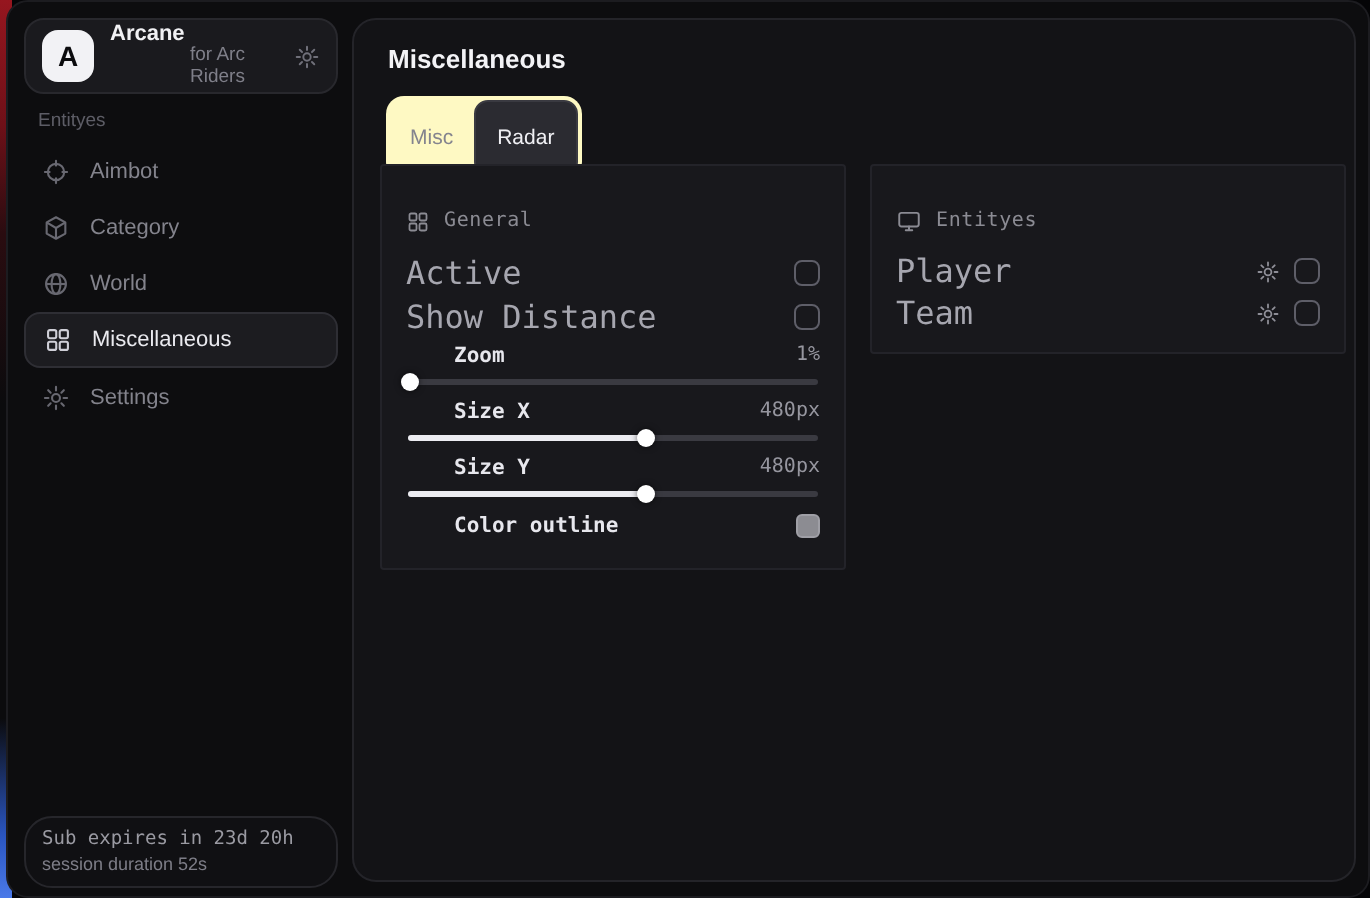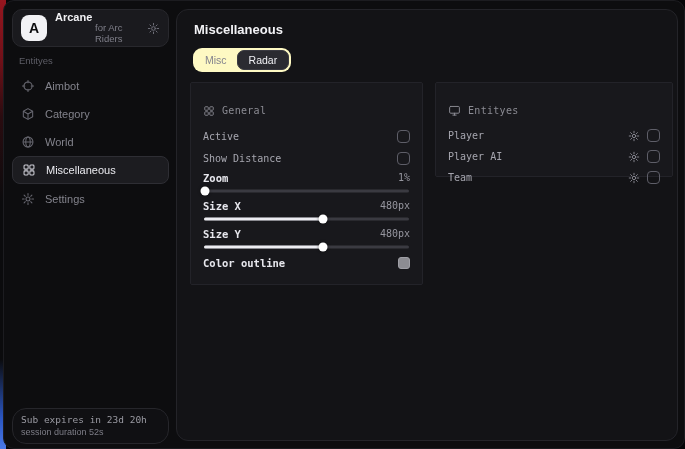--- a/index.html
+++ b/index.html
@@ -41,38 +41,38 @@
   .sub-line1 { font-family:"DejaVu Sans Mono", monospace; font-size:9.5px; color:#9a9aa2; white-space:nowrap; }
   .sub-line2 { font-size:9px; color:#7d7d87; margin-top:2px; }
 
   
   .main { position:absolute; left:172px; top:8px; width:502px; height:432px;
     background:#131316; border:1px solid #242429; border-radius:12px; }
   .page-title { position:absolute; left:17px; top:12px; font-size:13px; font-weight:700; color:#f3f3f6; }
   .tabs { position:absolute; left:16px; top:38px; display:inline-flex; align-items:center;
     background:#fef9c3; border-radius:9px; padding:2px; }
   .tab { font-size:10.5px; padding:3px 10px; border-radius:7px; color:#84848e; cursor:pointer; }
-  .tab.active { background:#2b2b31; color:#f0f0f4; border:1px solid #3a3a41; padding:3px 11px; }
+  .tab.active { background:#2b2b31; color:#f0f0f4; border:1px solid #3a3a41; padding:12px 11px; }
 
   .card { position:absolute; background:#18181c; border:1px solid #232329; border-radius:2px;
     padding:20px 12px; font-family:"DejaVu Sans Mono", monospace; }
   .card-general { left:13px; top:72px; width:233px; height:203px; }
   .card-entities { left:258px; top:72px; width:238px; height:95px; }
 
   .card-head { display:flex; align-items:center; gap:7px; color:#8b8b93;
     font-size:10px; letter-spacing:.3px; height:15px; margin-bottom:7px; }
   .card-head .hicon { display:flex; color:#8b8b93; }
 
   .row { display:flex; align-items:center; justify-content:space-between; }
   .row.h22 { height:22px; }
   .row.h21 { height:21px; }
   .row.h20 { height:20px; }
   .row.h17 { height:17px; }
-  .lbl-dim { font-size:10px; color:#a6a6af; }
-  .lbl-bright { font-size:10.5px; font-weight:700; color:#e7e7ed; }
+  .lbl-dim { font-size:16px; color:#a6a6af; }
+  .lbl-bright { font-size:10.5px; font-weight:700; color:#e7e7ed;margin-left:24px; }
   .val { font-size:10px; color:#96969f; }
 
   .checkbox { width:13px; height:13px; border:1.5px solid #5e5e68; border-radius:4px;
     background:transparent; cursor:pointer; flex:none; }
 
   .slider { position:relative; height:10px; margin-bottom:1px; cursor:pointer; }
   .slider .track { position:absolute; left:1px; right:1px; top:50%; height:3px;
     transform:translateY(-50%); background:#3a3a41; border-radius:2px; }
   .slider .fill { position:absolute; left:1px; top:50%; height:3px;
     transform:translateY(-50%); background:#ececf1; border-radius:2px; }
@@ -269,31 +269,20 @@
           <span class="right-ctrls">
             <span class="row-gear">
               <svg width="12" height="12" viewBox="0 0 24 24">
                   <use href="#i-gear"></use>
                 </svg>
               </span>
             <span class="checkbox"></span>
           </span>
         </div>
         <div class="row h21">
-          <span class="lbl-dim">Player AI</span>
-          <span class="right-ctrls">
-            <span class="row-gear">
-              <svg width="12" height="12" viewBox="0 0 24 24">
-                  <use href="#i-gear"></use>
-                </svg>
-              </span>
-            <span class="checkbox"></span>
-          </span>
-        </div>
-        <div class="row h21">
           <span class="lbl-dim">Team</span>
           <span class="right-ctrls">
             <span class="row-gear">
               <svg width="12" height="12" viewBox="0 0 24 24">
                   <use href="#i-gear"></use>
                 </svg>
               </span>
             <span class="checkbox"></span>
           </span>
         </div>

